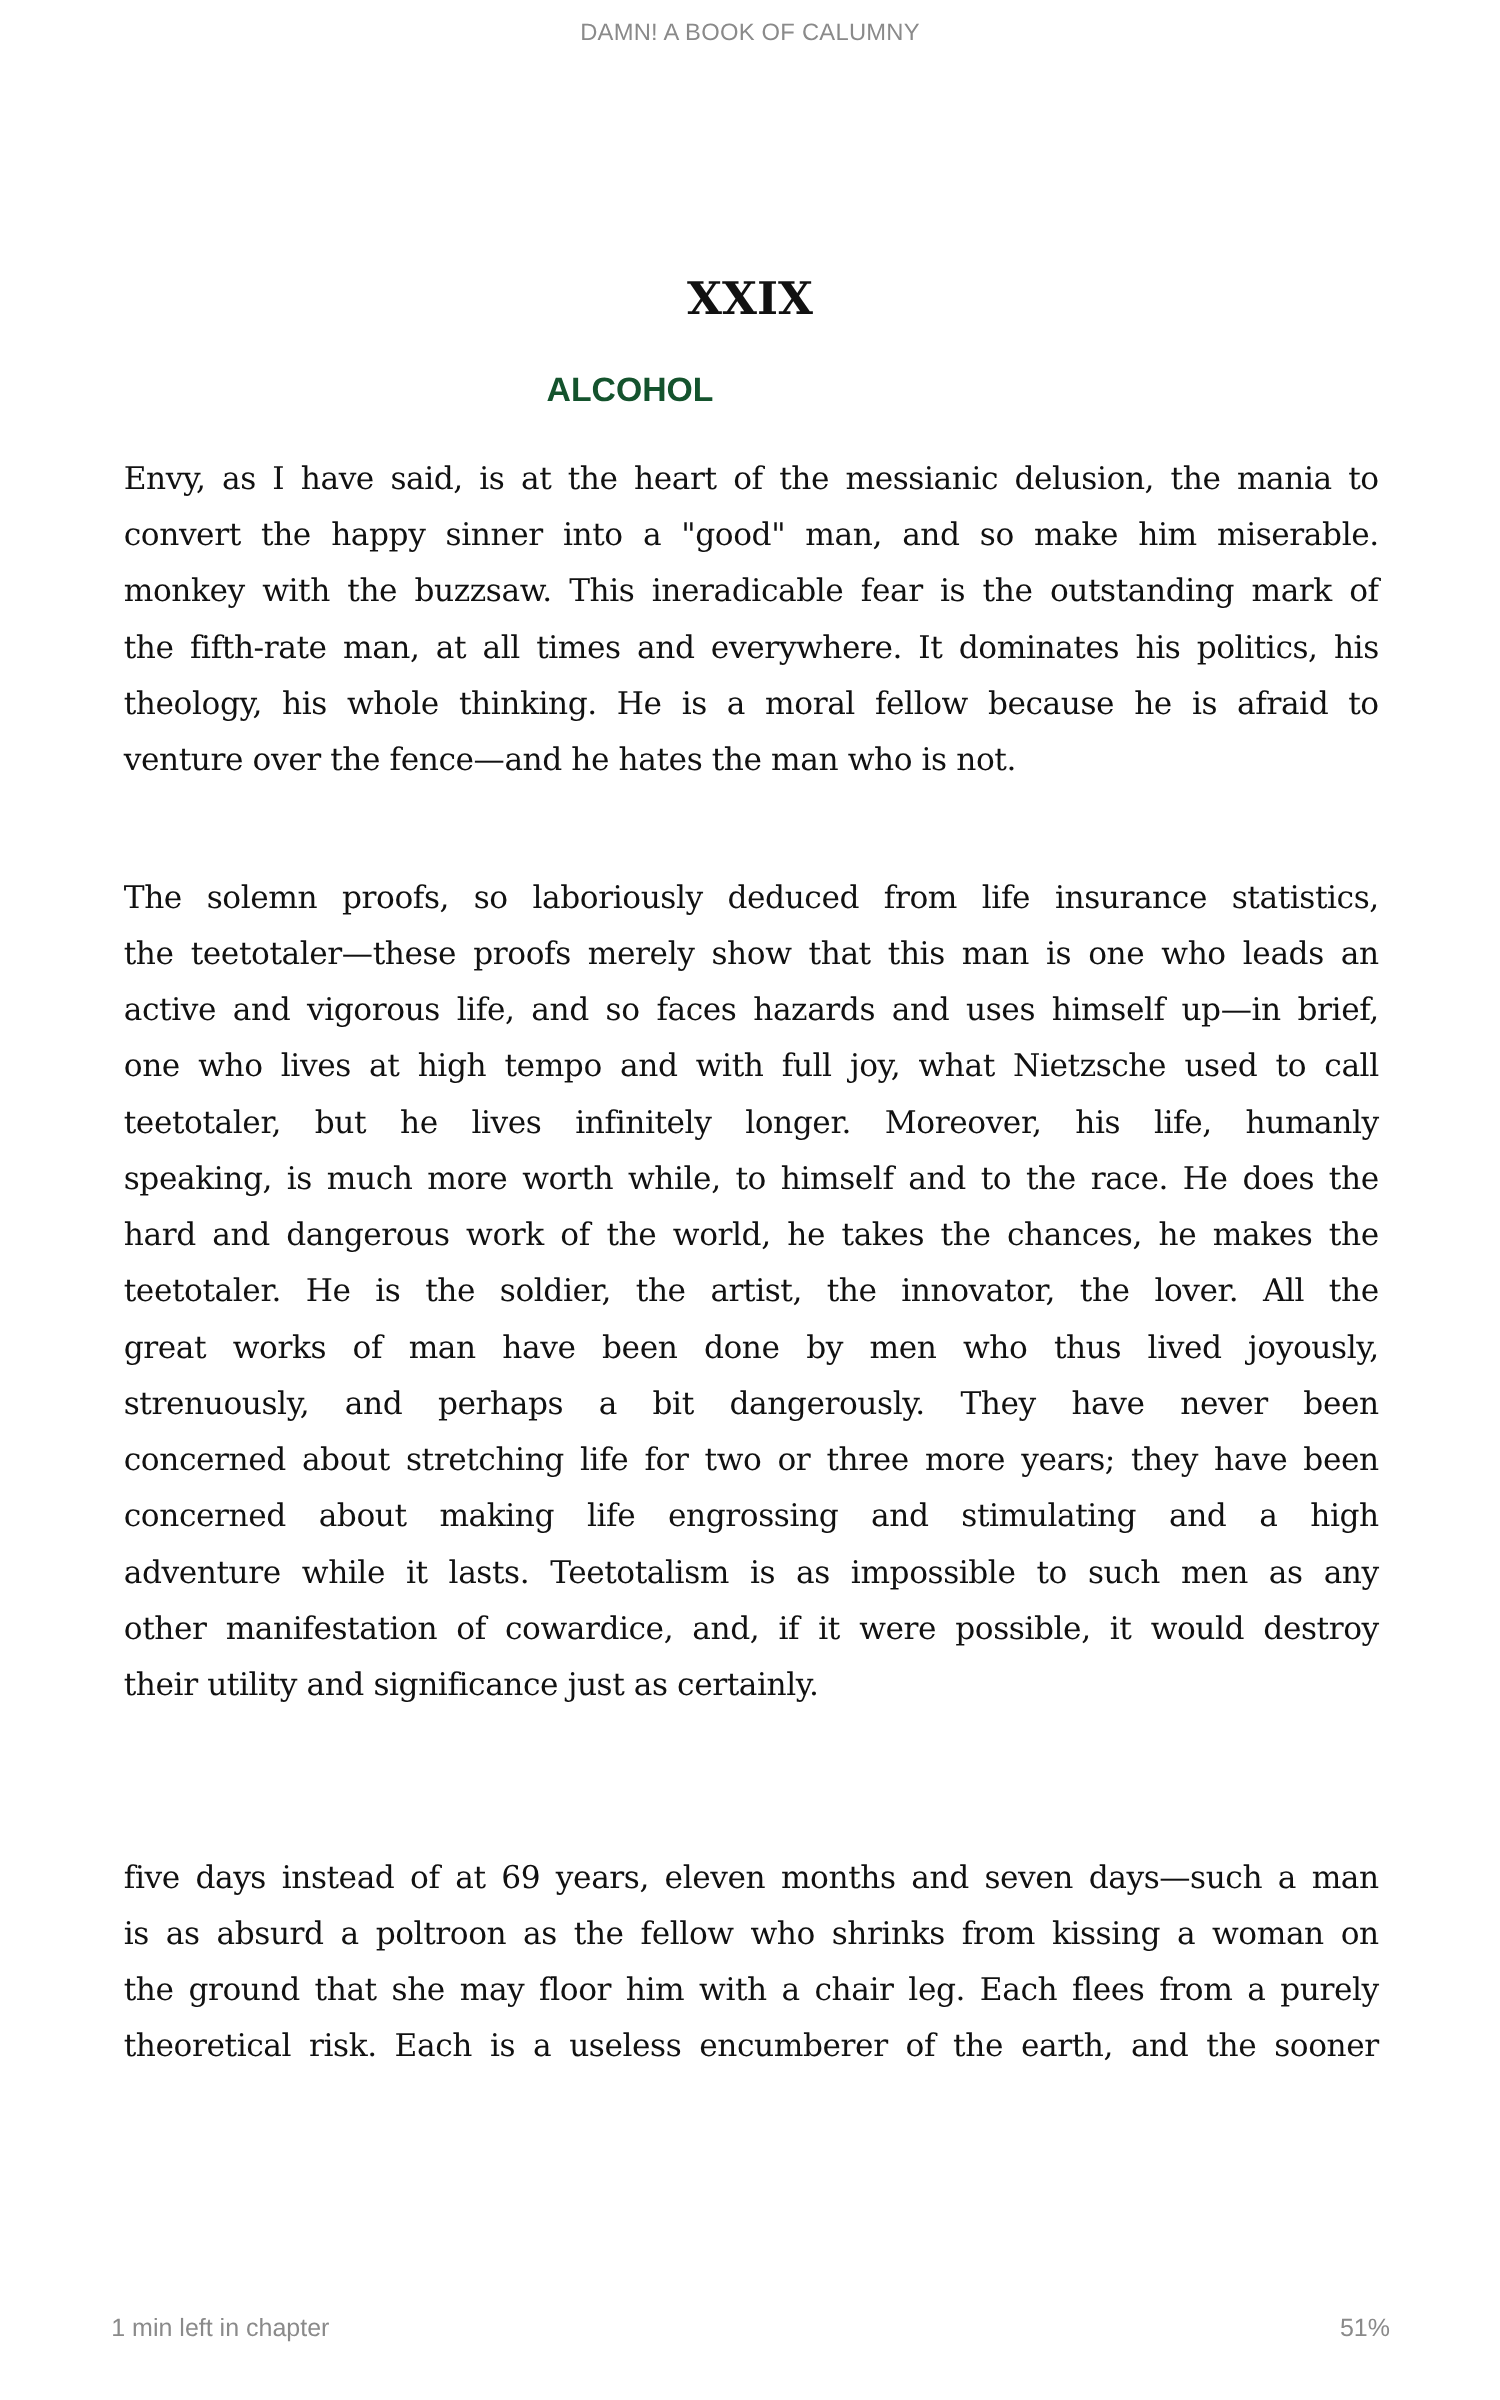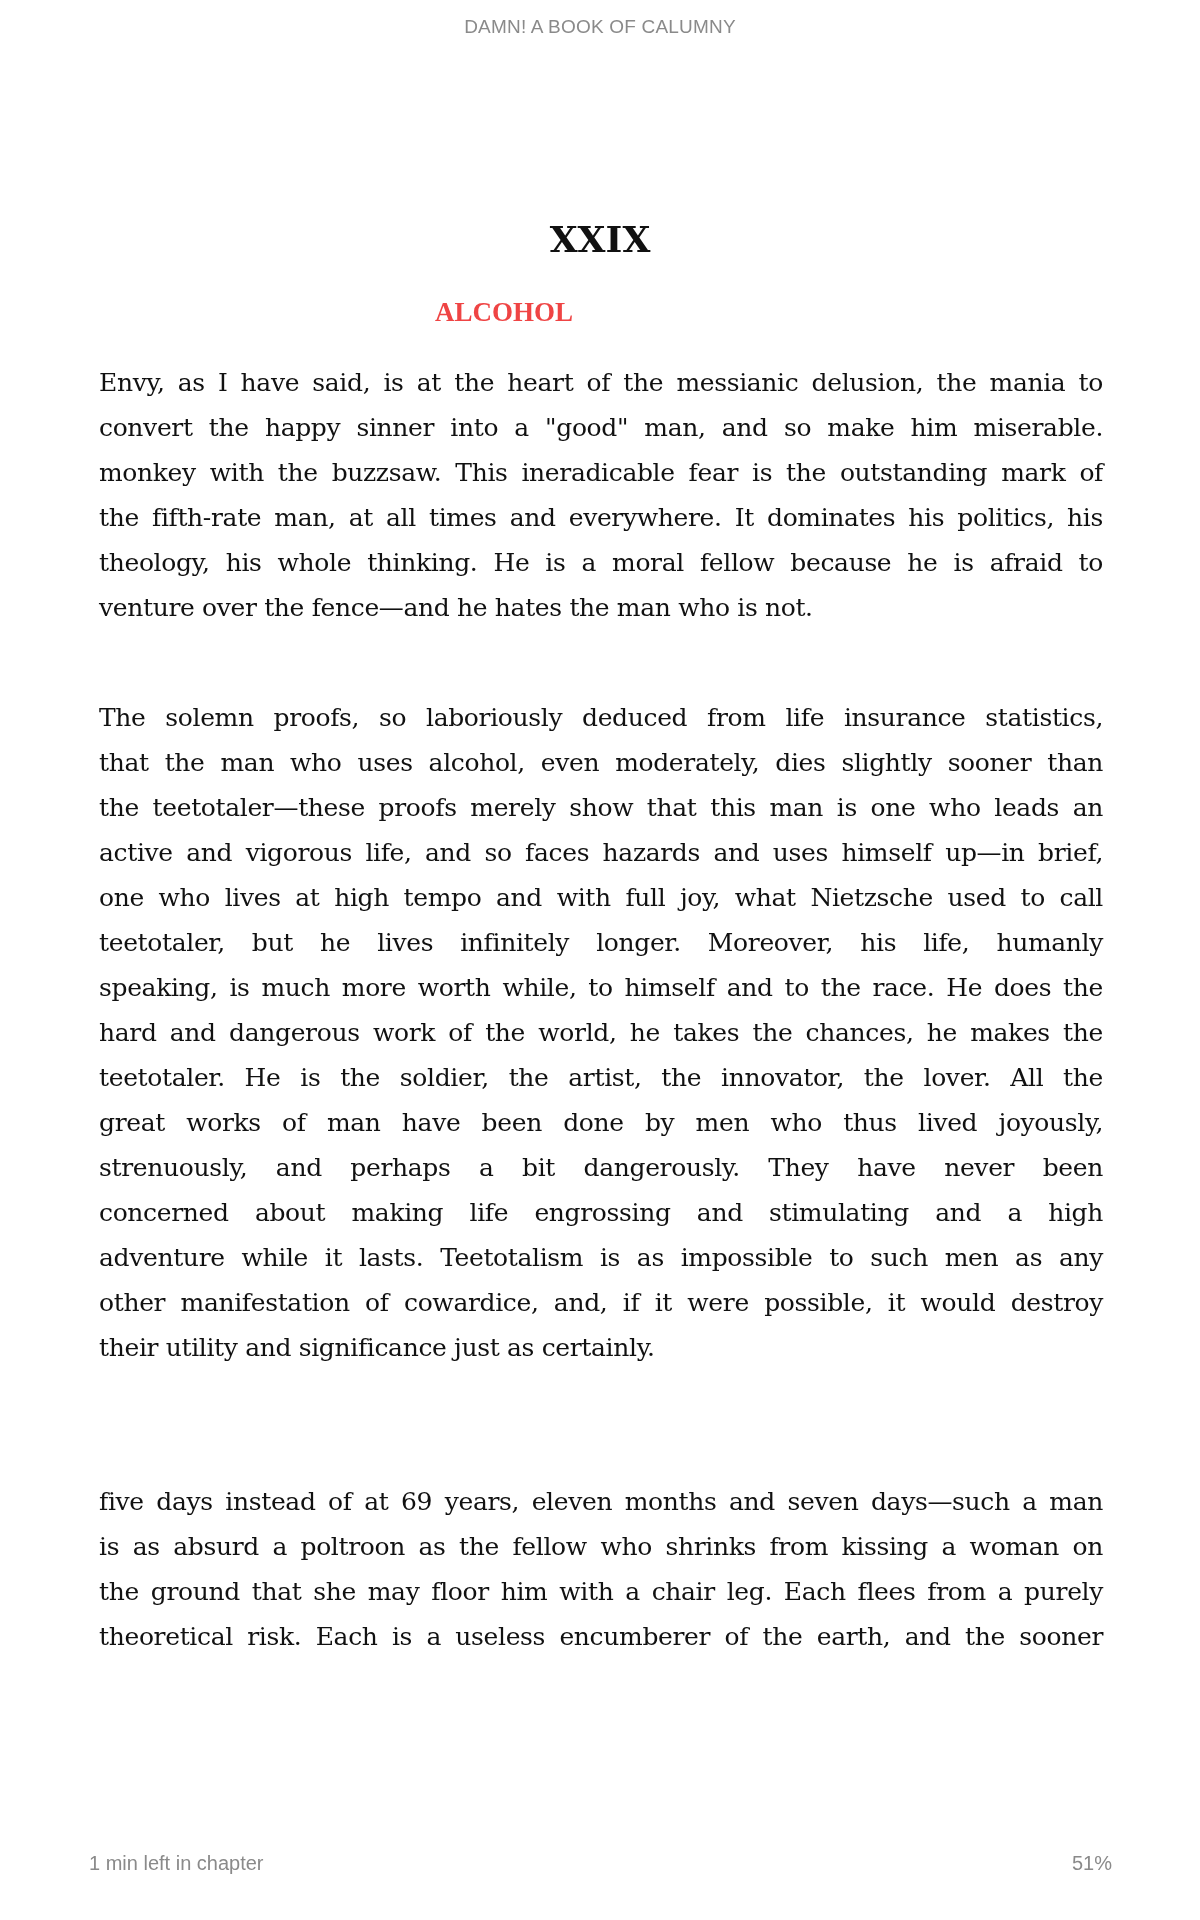--- a/index.html
+++ b/index.html
@@ -38,25 +38,25 @@
     font-size: 36px;
     line-height: 50px;
     color: #111;
   }
   .chapter-title {
     position: absolute;
     top: 292px;
     left: 0;
     width: 1008px;
     text-align: center;
-    font-family: Liberation Serif, serif;
+    font-family: Liberation Sans, sans-serif;
     font-weight: bold;
     font-size: 27px;
     line-height: 40px;
-    color: #ef4444;
+    color: #14532d;
   }
   .text-column {
     position: absolute;
     left: 99px;
     width: 1004px;
   }
   .para {
     position: absolute;
     left: 0;
     width: 1004px;
@@ -113,30 +113,30 @@
       <div class="line" style="white-space: nowrap; display: block;"><span style="white-space: nowrap;">Envy, as I have said, is at the heart of the messianic delusion, the mania to</span></div>
       <div class="line" style="white-space: nowrap; display: block;"><span style="white-space: nowrap;">convert the happy sinner into a "good" man, and so make him miserable.</span></div>
       <div class="line" style="white-space: nowrap; display: block;"><span style="white-space: nowrap;">monkey with the buzzsaw. This ineradicable fear is the outstanding mark of</span></div>
       <div class="line" style="white-space: nowrap; display: block;"><span style="white-space: nowrap;">the fifth-rate man, at all times and everywhere. It dominates his politics, his</span></div>
       <div class="line" style="white-space: nowrap; display: block;"><span style="white-space: nowrap;">theology, his whole thinking. He is a moral fellow because he is afraid to</span></div>
       <div class="line last" style="white-space: nowrap; display: block; text-align: right;"><span style="white-space: nowrap;">venture over the fence—and he hates the man who is not.</span></div>
     </div>
 
     <div class="para" style="top:695px;">
       <div class="line" style="white-space: nowrap; display: block;"><span style="white-space: nowrap;">The solemn proofs, so laboriously deduced from life insurance statistics,</span></div>
-      <div class="line" style="white-space: nowrap; display: block;"><span style="white-space: nowrap;">that the man who uses alcohol, even moderately, dies slightly sooner than</span></div>
       <div class="line" style="white-space: nowrap; display: block;"><span style="white-space: nowrap;">the teetotaler—these proofs merely show that this man is one who leads an</span></div>
       <div class="line" style="white-space: nowrap; display: block;"><span style="white-space: nowrap;">active and vigorous life, and so faces hazards and uses himself up—in brief,</span></div>
       <div class="line" style="white-space: nowrap; display: block;"><span style="white-space: nowrap;">one who lives at high tempo and with full joy, what Nietzsche used to call</span></div>
       <div class="line" style="white-space: nowrap; display: block;"><span style="white-space: nowrap;">teetotaler, but he lives infinitely longer. Moreover, his life, humanly</span></div>
       <div class="line" style="white-space: nowrap; display: block;"><span style="white-space: nowrap;">speaking, is much more worth while, to himself and to the race. He does the</span></div>
       <div class="line" style="white-space: nowrap; display: block;"><span style="white-space: nowrap;">hard and dangerous work of the world, he takes the chances, he makes the</span></div>
       <div class="line" style="white-space: nowrap; display: block;"><span style="white-space: nowrap;">teetotaler. He is the soldier, the artist, the innovator, the lover. All the</span></div>
       <div class="line" style="white-space: nowrap; display: block;"><span style="white-space: nowrap;">great works of man have been done by men who thus lived joyously,</span></div>
       <div class="line" style="white-space: nowrap; display: block;"><span style="white-space: nowrap;">strenuously, and perhaps a bit dangerously. They have never been</span></div>
+      <div class="line" style="white-space: nowrap; display: block;"><span style="white-space: nowrap;">concerned about stretching life for two or three more years; they have been</span></div>
       <div class="line" style="white-space: nowrap; display: block;"><span style="white-space: nowrap;">concerned about making life engrossing and stimulating and a high</span></div>
       <div class="line" style="white-space: nowrap; display: block;"><span style="white-space: nowrap;">adventure while it lasts. Teetotalism is as impossible to such men as any</span></div>
       <div class="line" style="white-space: nowrap; display: block;"><span style="white-space: nowrap;">other manifestation of cowardice, and, if it were possible, it would destroy</span></div>
       <div class="line last" style="white-space: nowrap; display: block;"><span style="white-space: nowrap;">their utility and significance just as certainly.</span></div>
     </div>
 
     <div class="para" style="top:1479px;">
       <div class="line" style="white-space: nowrap; display: block;"><span style="white-space: nowrap;">five days instead of at 69 years, eleven months and seven days—such a man</span></div>
       <div class="line" style="white-space: nowrap; display: block;"><span style="white-space: nowrap;">is as absurd a poltroon as the fellow who shrinks from kissing a woman on</span></div>
       <div class="line" style="white-space: nowrap; display: block;"><span style="white-space: nowrap;">the ground that she may floor him with a chair leg. Each flees from a purely</span></div>

